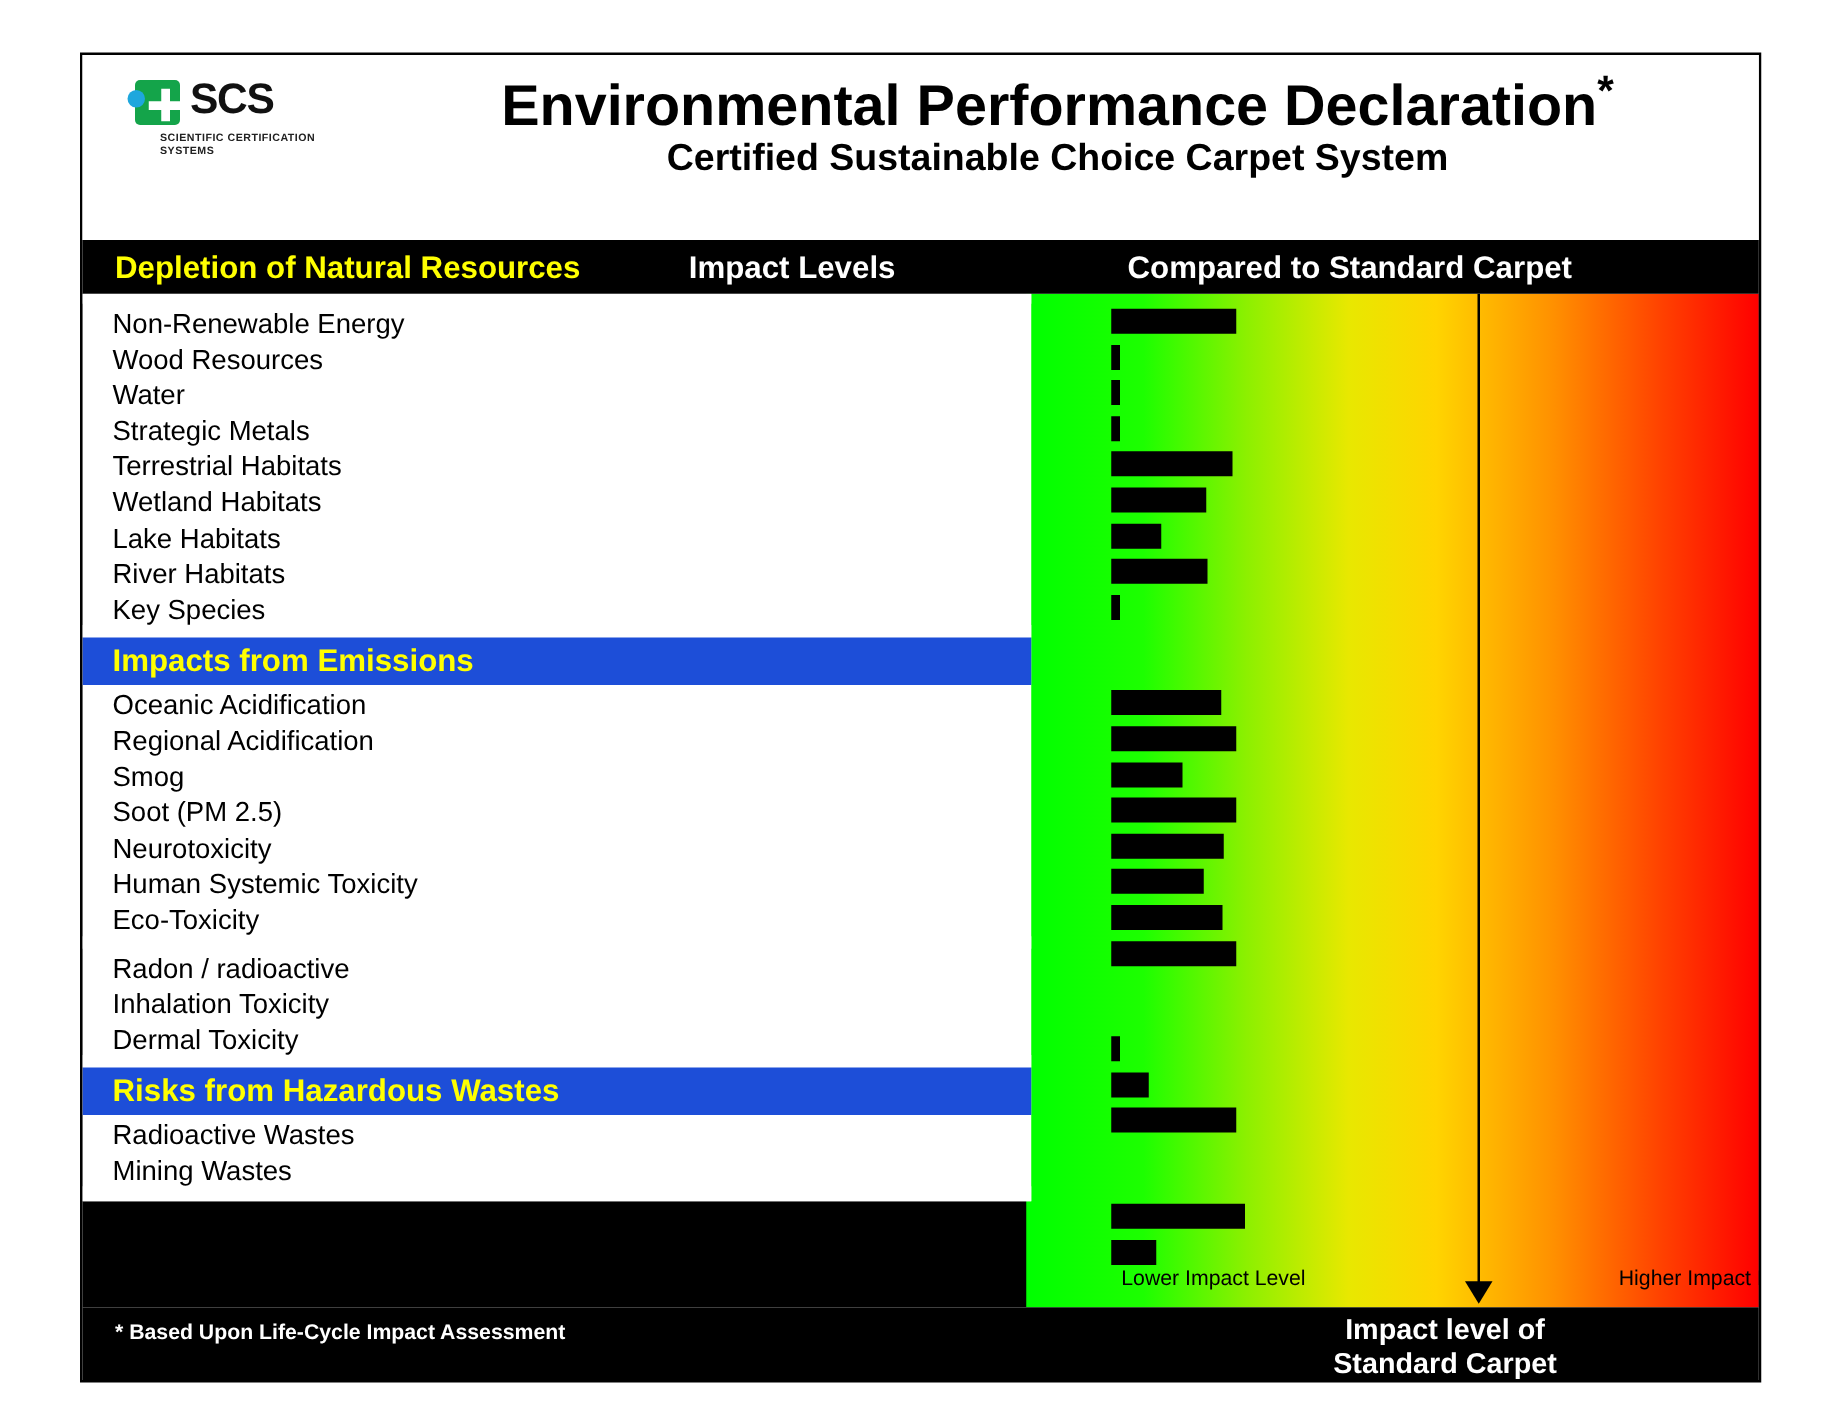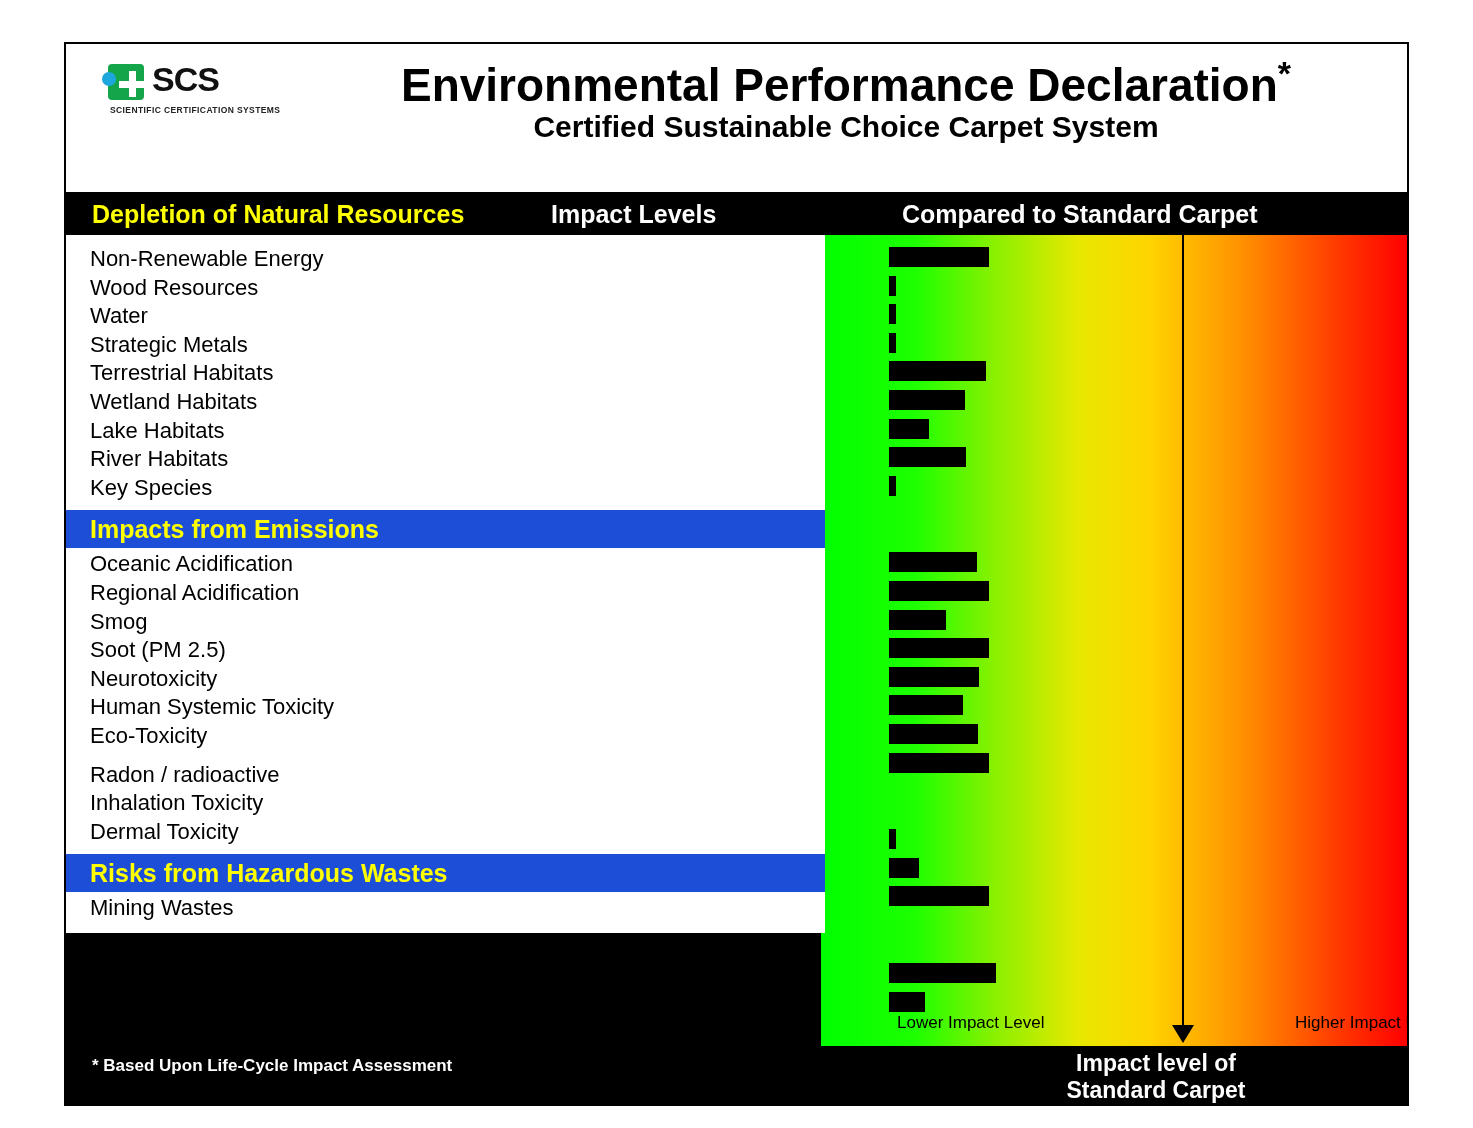--- a/index.html
+++ b/index.html
@@ -76,21 +76,21 @@
   .logo-text {
     position: absolute;
     left: 50px; top: 2px;
     font-size: 34px;
     font-weight: bold;
     letter-spacing: -1px;
     color: #111111;
   }
   .logo-sub {
     position: absolute;
-    left: 8px; top: 47px;
+    left: 26px; top: 47px;
     font-size: 8.5px;
     letter-spacing: 0.4px;
     color: #222222;
     font-weight: bold;
   }
   .title-main {
     position: absolute;
     left: 230px;
     top: 10px;
     width: 1100px;
@@ -362,20 +362,23 @@
           </div>
           <div class="row">
             <div class="row-label">Inhalation Toxicity</div>
           </div>
           <div class="row">
             <div class="row-label">Dermal Toxicity</div>
           </div>
           <div class="spacer"></div>
           <div class="section-head">
             <span>Risks from Hazardous Wastes</span>
+          </div>
+          <div class="row">
+            <div class="row-label">Radioactive Wastes</div>
           </div>
           <div class="row">
             <div class="row-label">Mining Wastes</div>
           </div>
           <div class="spacer" style="height: 11.8px;"></div>
         </div>
       <div id="bars-layer">
           <div class="bar" style="left: 823px; top: 12px; width: 100.206px;"></div>
           <div class="bar" style="left: 823px; top: 40.6px; width: 7.032px;"></div>
           <div class="bar" style="left: 823px; top: 69.2px; width: 7.032px;"></div>

